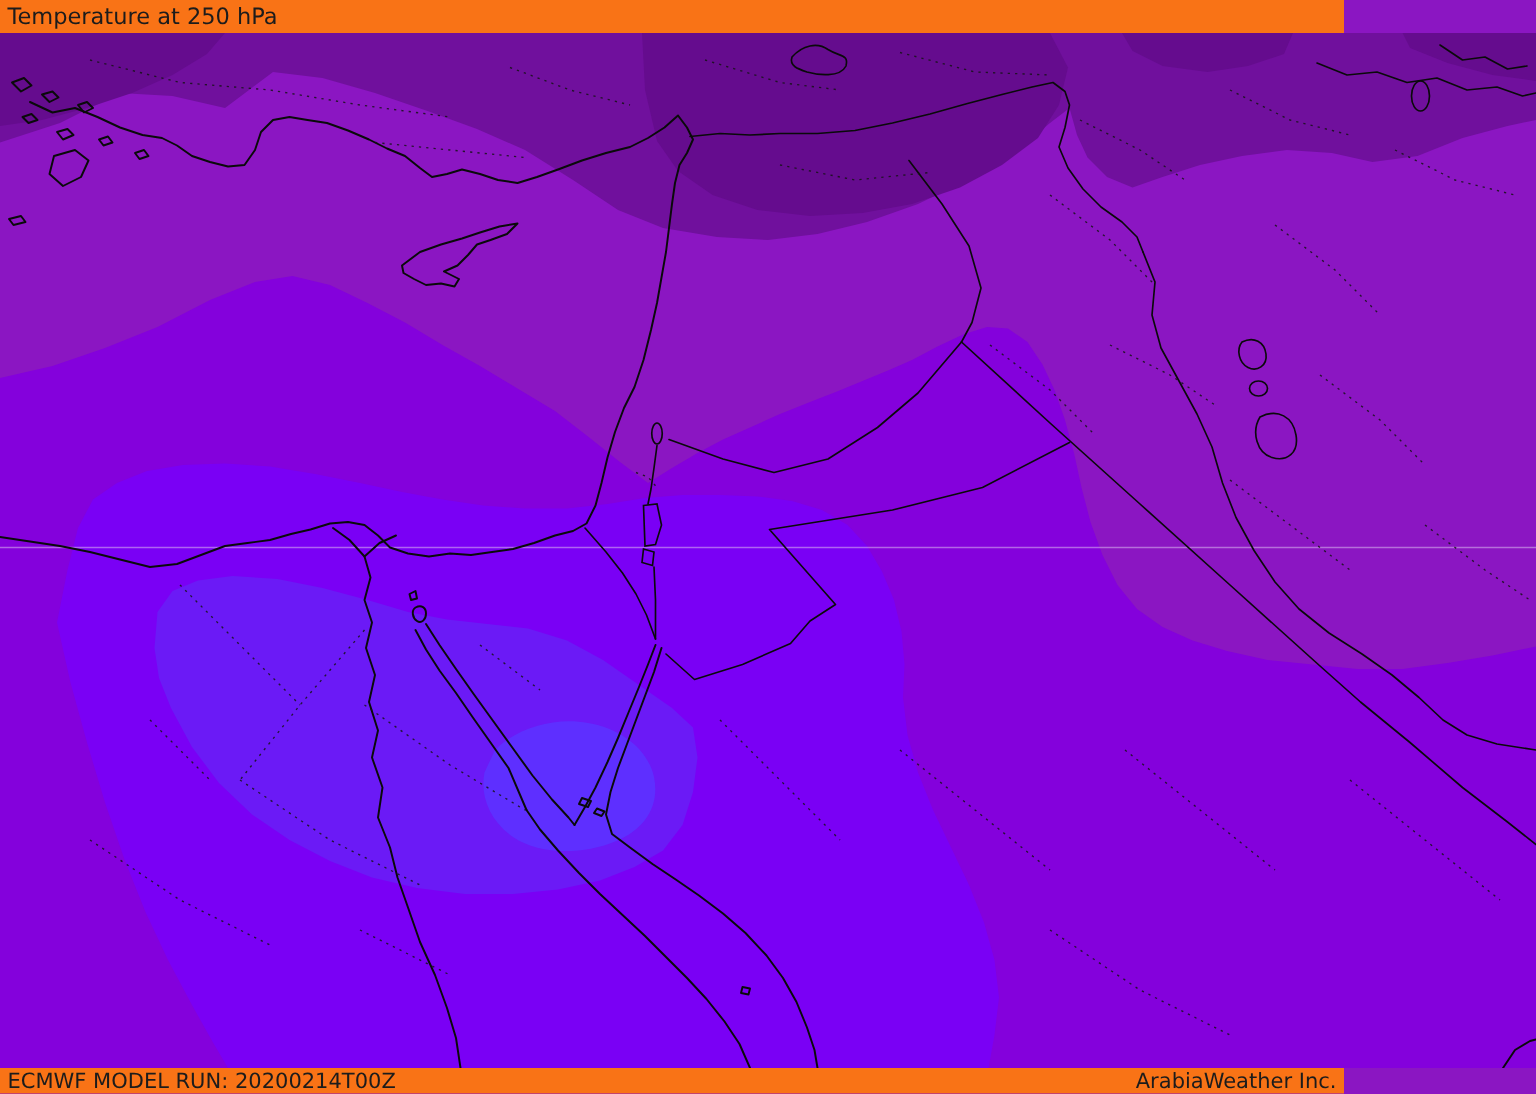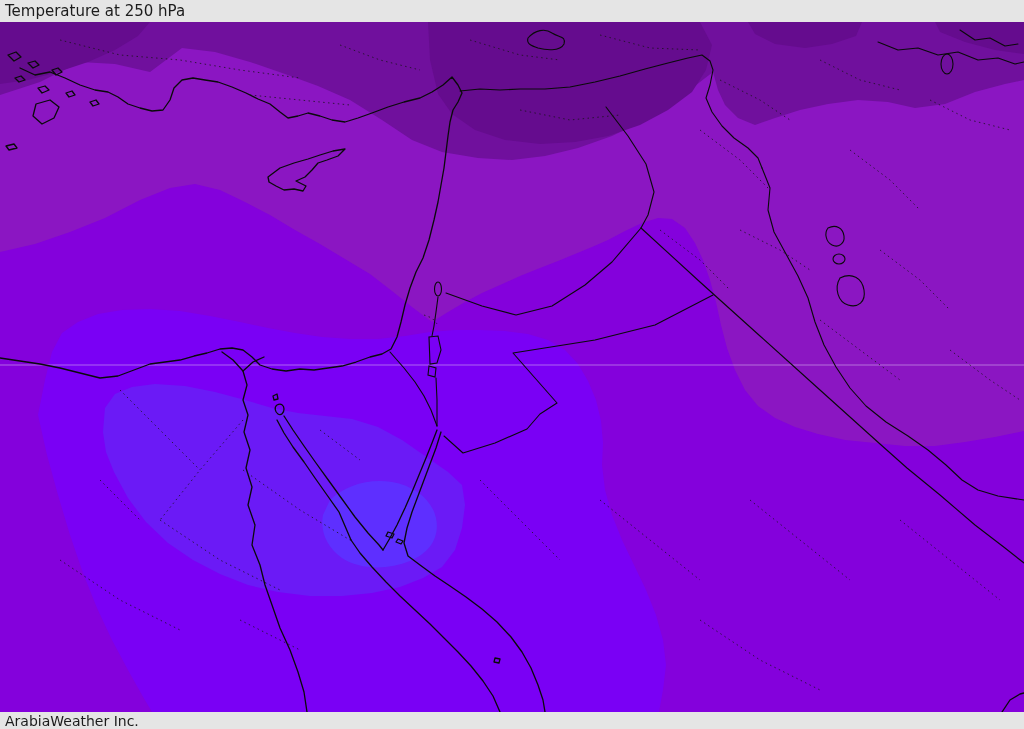--- a/index.html
+++ b/index.html
@@ -2,21 +2,21 @@
 <html><head>
 <meta charset="utf-8">
 <style>
   html,body{margin:0;padding:0;}
   body{
     width:1024px;height:729px;overflow:hidden;position:relative;
     font-family:"DejaVu Sans","Liberation Sans",sans-serif;
     background:#8b16c2;
   }
   .bar{
-    position:absolute;left:0;width:1024px;background:#e5e5e5;
+    position:absolute;left:0;width:896px;background:#f97316;
     display:flex;justify-content:space-between;align-items:center;
     box-sizing:border-box;color:#1c1c1c;
   }
   .bar.top{top:0;height:22px;font-size:15px;padding:0 5px;}
   .bar.bottom{top:712px;height:17px;font-size:14px;padding:0 5px;}
   .bar span{white-space:nowrap;line-height:1;}
   #mapwrap{position:absolute;top:22px;left:0;width:1024px;height:690px;}
   svg{display:block;}
   .coast{fill:none;stroke:#0a0a0a;stroke-width:1.3;stroke-linejoin:round;stroke-linecap:round;}
   .border{fill:none;stroke:#0a0a0a;stroke-width:1.1;stroke-linejoin:round;stroke-linecap:round;}
@@ -102,14 +102,15 @@
   <g>
     <path class="admin" d="M60,40 L120,55 L180,60 L240,70 L300,78 M340,45 L380,60 L420,70 M470,40 L520,55 L560,60 M600,35 L650,48 L700,50 M250,95 L300,100 L350,105 M520,110 L570,120 L620,115 M720,80 L760,100 L790,120 M820,60 L860,80 L900,90 M930,100 L970,120 L1010,130"></path>
     <path class="admin" d="M700,130 L740,160 L770,190 M660,230 L700,260 L730,290 M740,230 L780,250 L810,270 M850,150 L890,180 L920,210 M880,250 L920,280 L950,310 M820,320 L860,350 L900,380 M950,350 L990,380 L1020,400"></path>
     <path class="admin" d="M120,390 L160,430 L200,470 M243,420 L200,470 L160,520 M160,520 L220,560 L280,590 M243,470 L300,510 L350,540 M100,480 L140,520 M60,560 L120,600 L180,630 M240,620 L300,650 M320,430 L360,460"></path>
     <path class="admin" d="M480,480 L520,520 L560,560 M600,500 L650,540 L700,580 M750,500 L800,540 L850,580 M900,520 L950,560 L1000,600 M700,620 L760,660 L820,690 M424,315 L432,318 L438,325"></path>
   </g>
 </svg>
 </div>
 
 <div class="bar bottom">
+  <span>ECMWF MODEL RUN: 20200214T00Z</span>
   <span>ArabiaWeather Inc.</span>
 </div>
 
 </body></html>

